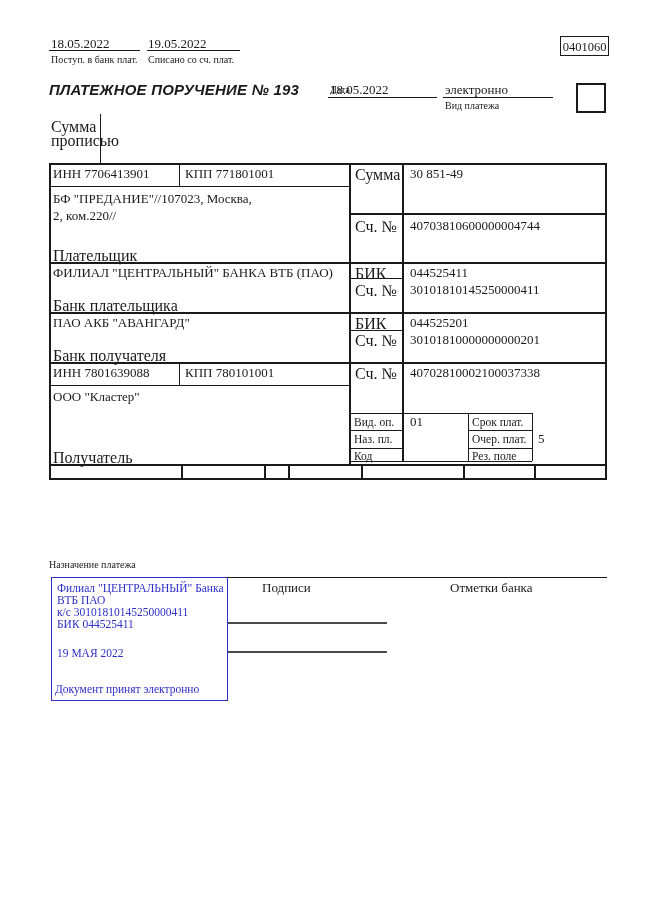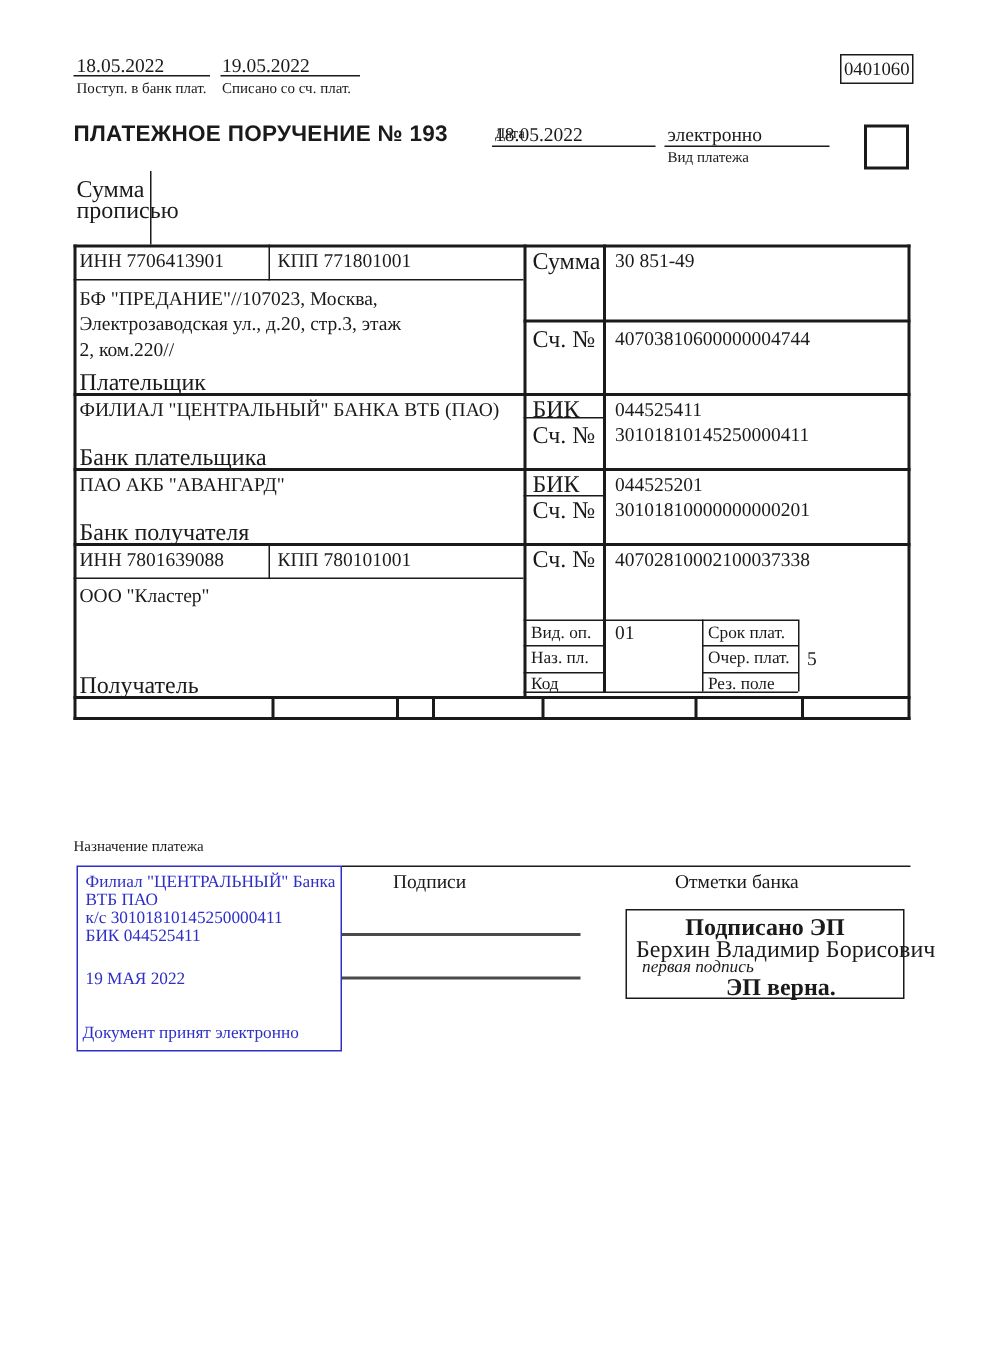--- a/index.html
+++ b/index.html
@@ -7,21 +7,21 @@
         font-family:"Liberation Serif",serif;color:#1a1a1a;}
   .abs{position:absolute;}
   .t{line-height:1.05;white-space:nowrap;}
   .fs13{font-size:13px;}
   .fs12{font-size:16px;}
   .fs11{font-size:11.5px;}
   .fs10{font-size:10px;}
   .fs9{font-size:10px;}
   .hl{position:absolute;background:#1a1a1a;}          
   .vl{position:absolute;background:#1a1a1a;}          
-  .title{font-family:"Liberation Sans",sans-serif;font-weight:bold;font-size:15px;letter-spacing:.2px;}
+  .title{font-family:"Liberation Sans",sans-serif;font-weight:bold;font-size:15px;letter-spacing:.2px;font-style:italic;}
   .box{position:absolute;border:2px solid #1a1a1a;background:#fff;}
   .thinbox{position:absolute;border:1.5px solid #1a1a1a;background:#fff;}
   .blue{color:#2e2ec8;}
   .bluebox{position:absolute;border:1.5px solid #2e2ec8;background:transparent;}
   .sig{position:absolute;background:#4a4a4a;height:2px;}
   .epbox{position:absolute;border:1.2px solid #1a1a1a;}
   .b{font-weight:bold;}
   .i{font-style:italic;}
 </style>
 </head>
@@ -91,21 +91,20 @@
   <div class="vl" style="left:463px;top:464px;width:2px;height:15px;"></div>
   <div class="vl" style="left:534px;top:464px;width:2px;height:15px;"></div>
 
   <div class="abs t fs13" style="left:53px;top:167px;">ИНН 7706413901</div>
   <div class="abs t fs13" style="left:185px;top:167px;">КПП 771801001</div>
   <div class="abs t fs12" style="left:355px;top:167px;">Сумма</div>
   <div class="abs t fs13" style="left:410px;top:167px;">30 851-49</div>
 
   <div class="abs fs13" style="left:53px;top:190px;line-height:17px;">
     <div>БФ "ПРЕДАНИЕ"//107023, Москва,</div>
-    <div>Электрозаводская ул., д.20, стр.3, этаж</div>
     <div>2, ком.220//</div>
   </div>
   <div class="abs t fs12" style="left:53px;top:248px;">Плательщик</div>
 
   <div class="abs t fs12" style="left:355px;top:219px;">Сч. №</div>
   <div class="abs t fs13" style="left:410px;top:219px;">40703810600000004744</div>
 
   <div class="abs t fs13" style="left:53px;top:266px;">ФИЛИАЛ "ЦЕНТРАЛЬНЫЙ" БАНКА ВТБ (ПАО)</div>
   <div class="abs t fs12" style="left:355px;top:266px;">БИК</div>
   <div class="abs t fs13" style="left:410px;top:266px;">044525411</div>
@@ -149,20 +148,14 @@
     <div class="blue fs11" style="position:absolute;left:5px;top:4px;line-height:15px;">
       <div class="t">Филиал "ЦЕНТРАЛЬНЫЙ" Банка</div>
       <div class="t">ВТБ ПАО</div>
       <div class="t">к/с 30101810145250000411</div>
       <div class="t">БИК 044525411</div>
     </div>
     <div class="blue t fs11" style="position:absolute;left:5px;top:69px;">19 МАЯ 2022</div>
     <div class="blue t fs11" style="position:absolute;left:3px;top:105px;font-family:Liberation Serif, serif;">Документ принят электронно</div>
   </div>
 
-  <div class="epbox" style="left:417px;top:606px;width:184px;height:58px;">
-    <div class="t fs12 b" style="position:absolute;left:0;top:4px;width:100%;text-align:center;">Подписано ЭП</div>
-    <div class="t fs12" style="position:absolute;left:6px;top:19px;">Берхин Владимир Борисович</div>
-    <div class="t fs11 i" style="position:absolute;left:10px;top:32px;">первая подпись</div>
-    <div class="t fs12 b" style="position:absolute;left:66px;top:44px;">ЭП верна.</div>
-  </div>
 
 </div>
 
 </body></html>

